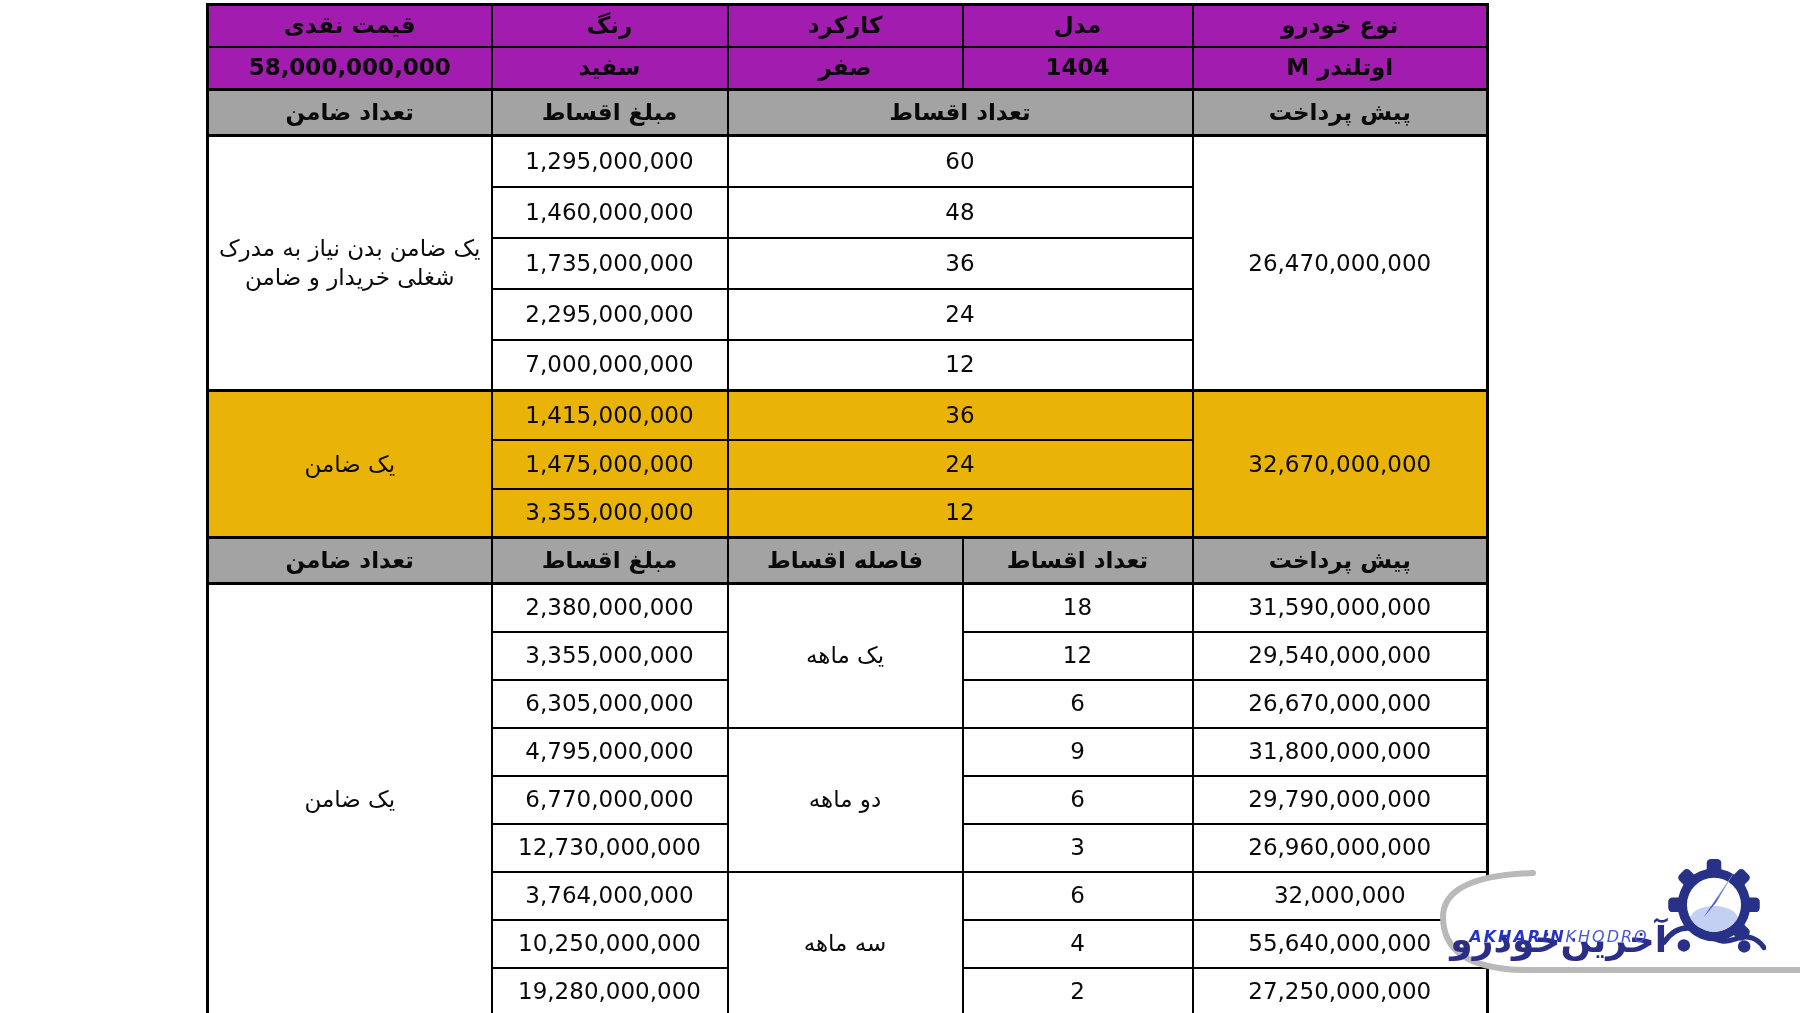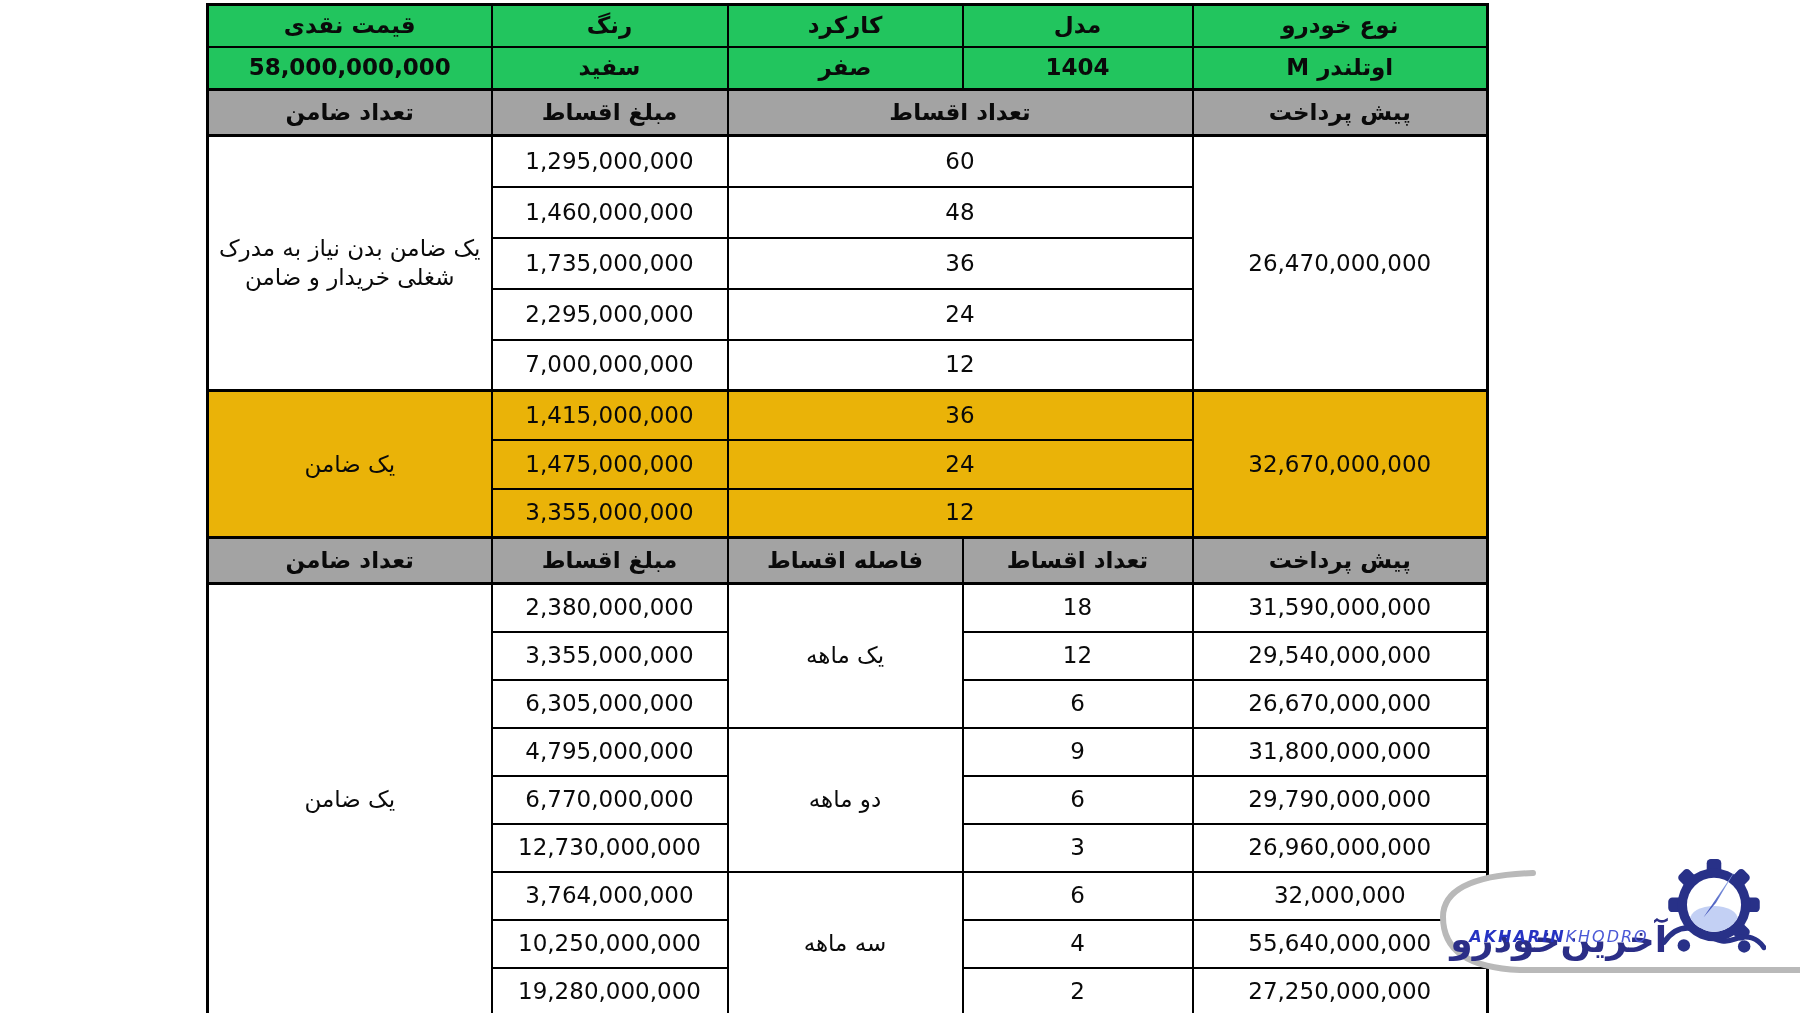--- a/index.html
+++ b/index.html
@@ -3,21 +3,21 @@
 <meta charset="utf-8">
 <style>
   html,body{margin:0;padding:0;}
   .page{position:relative;width:1800px;height:1013px;background:#ffffff;overflow:hidden;
         font-family:"DejaVu Sans","Liberation Sans",sans-serif;}
   table.t{position:absolute;left:206px;top:3px;width:1280px;border-collapse:collapse;
           table-layout:fixed;direction:rtl;border:3px solid #000;}
   table.t td{border:2px solid #000;text-align:center;vertical-align:middle;
              font-size:23px;color:#0a0a0a;padding:0;overflow:hidden;line-height:1.25;}
   tr.sep td{border-top-width:3px;}
-  td.cream{background:#22c55e;font-weight:bold;}
+  td.cream{background:#a21caf;font-weight:bold;}
   td.lav{background:#a3a3a3;font-weight:bold;}
   tr.gray td{background:#eab308;}
   td.guar{font-size:19px;padding:0 22px;}
   td.gap{font-size:22px;}
   tr.h42{height:42px}tr.h43{height:43px}tr.h46{height:46px}
   tr.h51{height:51px}tr.h49{height:49px}tr.h48{height:48px}
 
   .logo{position:absolute;left:1420px;top:845px;width:380px;height:168px;z-index:5;}
   .logo svg.bracket{position:absolute;left:0;top:0;}
   .logo .fa-mark{position:absolute;left:35px;top:32px;width:212px;text-align:left;

